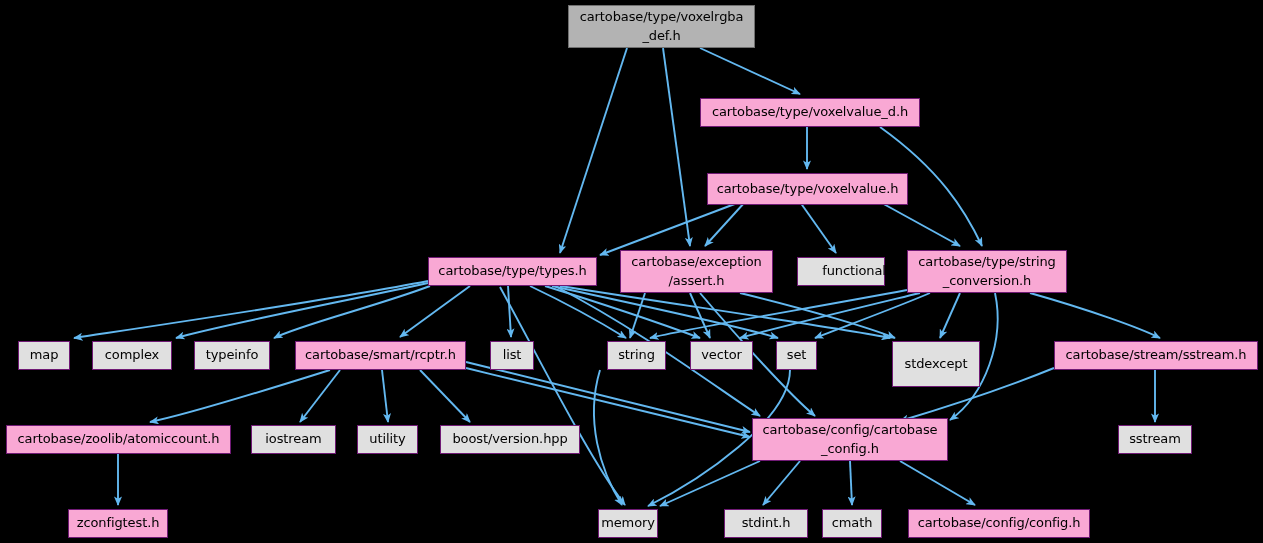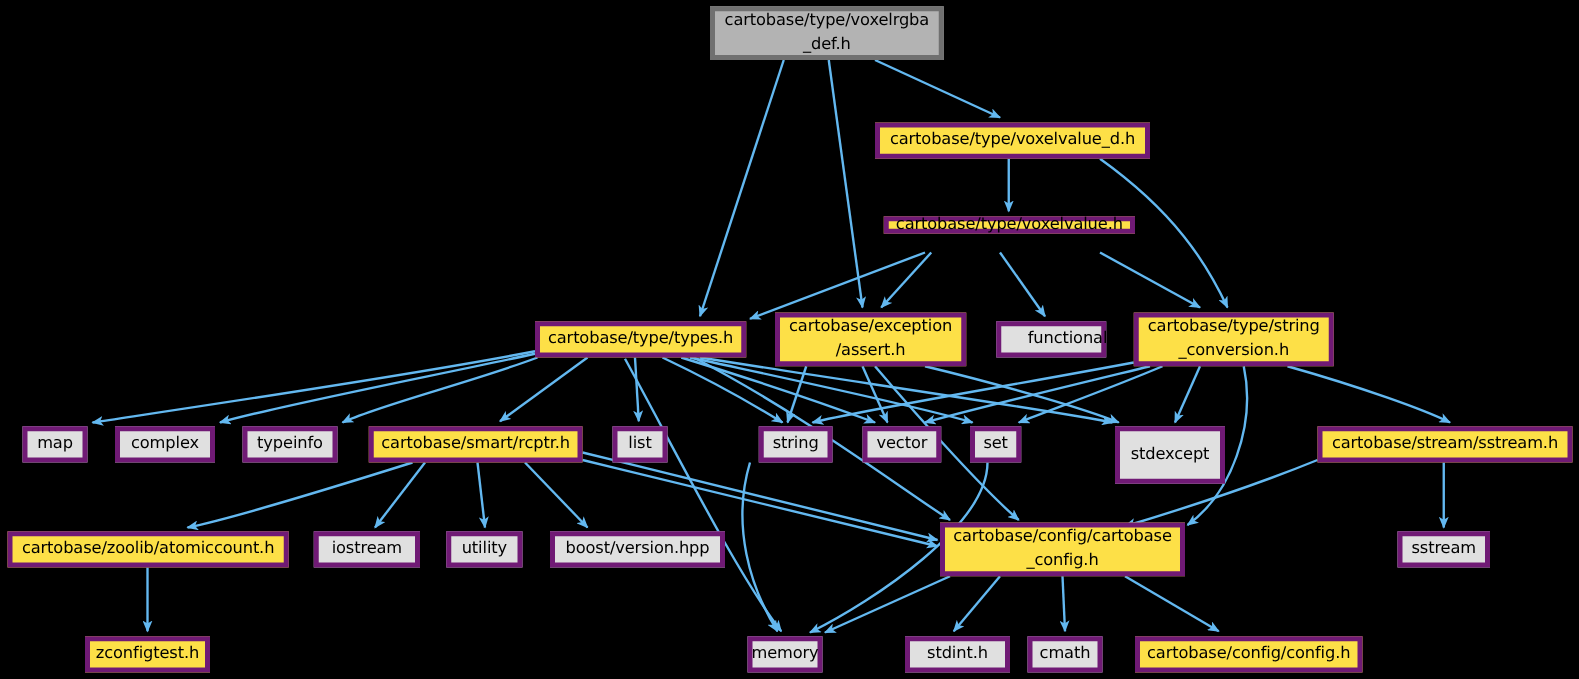--- a/index.html
+++ b/index.html
@@ -16,25 +16,25 @@
     box-sizing:border-box;
     display:flex;
     align-items:center;
     justify-content:center;
     text-align:center;
     color:#000000;
     font-size:13px;
     line-height:1.45;
     letter-spacing:-0.1px;
     white-space:pre-line;
-    border:4px solid #701a75;
+    border:1px solid #701a75;
     z-index:5;
   }
   .node.sys{background:#e0e0e0;}
-  .node.hdr{background:#fde047;}
+  .node.hdr{background:#f9a8d4;}
   .node.root{background:#b3b3b3;border-color:#707070;}
 </style>
 </head>
 <body>
 
 <div id="canvas">
   <svg id="edges" viewBox="0 0 1263 543" xmlns="http://www.w3.org/2000/svg">
     <defs>
       <marker id="ah" markerWidth="10" markerHeight="8" refX="8.6" refY="4" orient="auto" markerUnits="userSpaceOnUse">
         <path d="M 0 0 L 9.5 4 L 0 8 L 2.4 4 Z" fill="#63b8f0"></path>
@@ -85,21 +85,21 @@
         <path d="M 760,461 L 660,506" fill="none" stroke="#63b8f0" stroke-width="1.9" marker-end="url(#ah)"></path>
         <path d="M 800,461 L 763,505" fill="none" stroke="#63b8f0" stroke-width="1.9" marker-end="url(#ah)"></path>
         <path d="M 850,461 L 852,505" fill="none" stroke="#63b8f0" stroke-width="1.9" marker-end="url(#ah)"></path>
         <path d="M 900,461 L 975,505" fill="none" stroke="#63b8f0" stroke-width="1.9" marker-end="url(#ah)"></path>
       </g>
   </svg>
   <div id="node-layer">
       <div class="node root" style="left: 568px; top: 5px; width: 187px; height: 43px;"><span>cartobase/type/voxelrgba
 _def.h</span></div>
       <div class="node hdr" style="left: 700px; top: 98px; width: 220px; height: 29px;"><span>cartobase/type/voxelvalue_d.h</span></div>
-      <div class="node hdr" style="left: 707px; top: 173px; width: 201px; height: 14px;"><span>cartobase/type/voxelvalue.h</span></div>
+      <div class="node hdr" style="left: 707px; top: 173px; width: 201px; height: 32px;"><span>cartobase/type/voxelvalue.h</span></div>
       <div class="node hdr" style="left: 428px; top: 257px; width: 169px; height: 29px;"><span>cartobase/type/types.h</span></div>
       <div class="node hdr" style="left: 620px; top: 250px; width: 153px; height: 43px;"><span>cartobase/exception
 /assert.h</span></div>
       <div class="node sys" style="left: 797px; top: 257px; width: 88px; height: 29px; padding-left: 26px;"><span>functional</span></div>
       <div class="node hdr" style="left: 907px; top: 250px; width: 160px; height: 43px;"><span>cartobase/type/string
 _conversion.h</span></div>
       <div class="node sys" style="left: 18px; top: 341px; width: 52px; height: 29px;"><span>map</span></div>
       <div class="node sys" style="left: 92px; top: 341px; width: 80px; height: 29px;"><span>complex</span></div>
       <div class="node sys" style="left: 194px; top: 341px; width: 76px; height: 29px;"><span>typeinfo</span></div>
       <div class="node hdr" style="left: 295px; top: 341px; width: 171px; height: 29px;"><span>cartobase/smart/rcptr.h</span></div>

